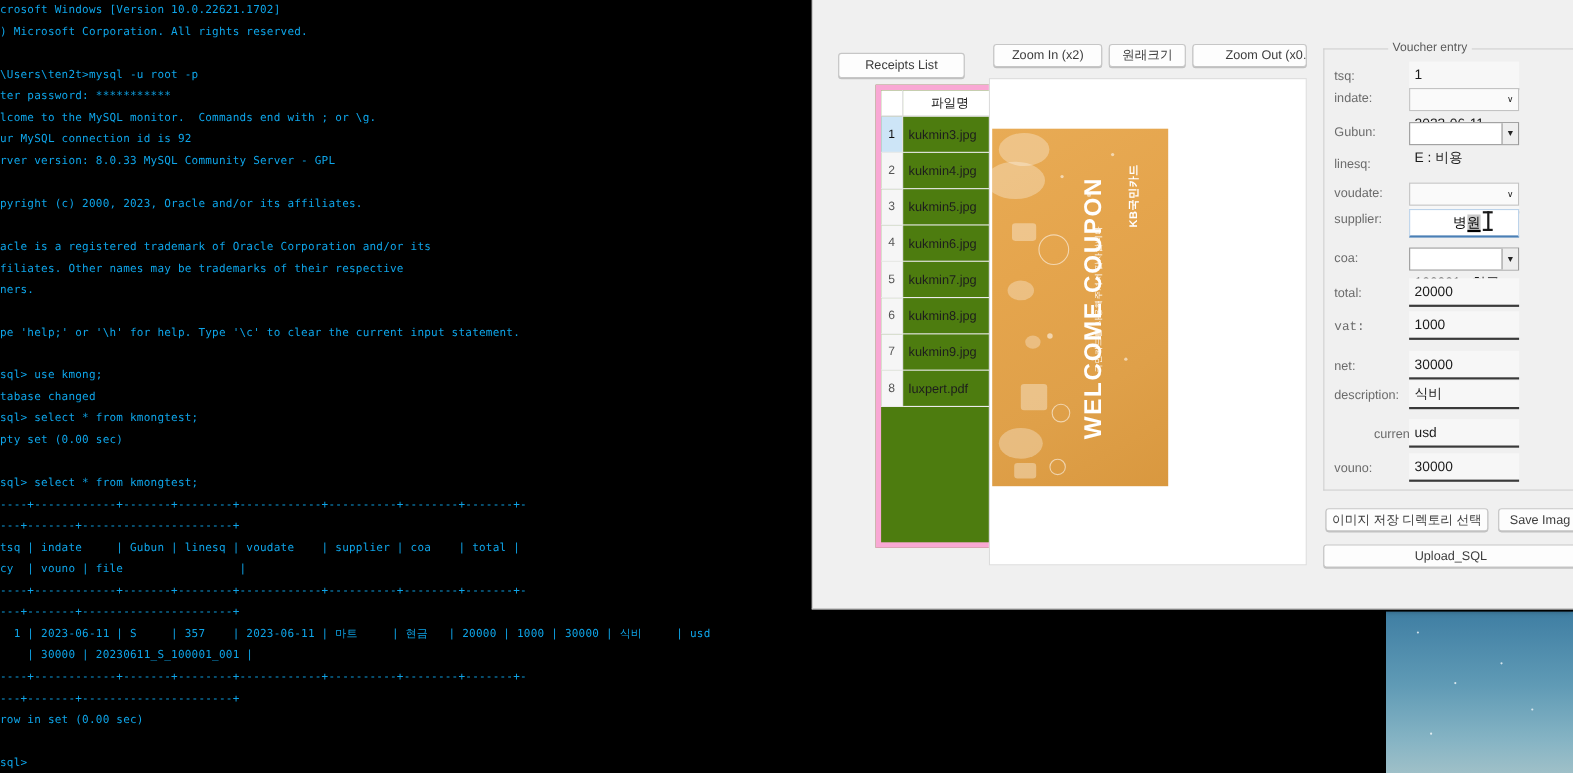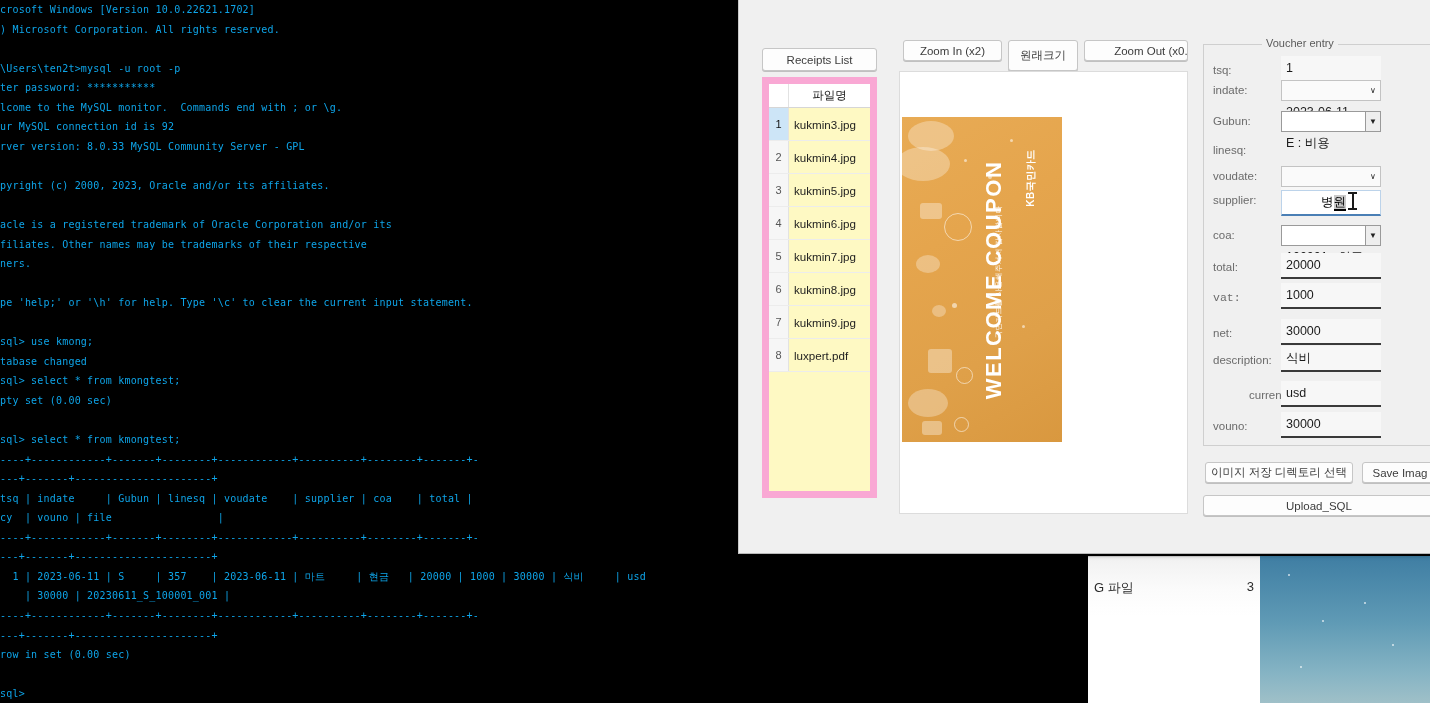--- a/index.html
+++ b/index.html
@@ -58,40 +58,40 @@
     display:flex;align-items:center;justify-content:center;
     box-sizing:border-box;
     cursor:default;
     white-space:nowrap;
     overflow:hidden;
   }
 
   
   #receipts-btn{position:absolute;left:762px;top:48px;width:115px;height:23px;}
   #file-table-wrap{
-    position:absolute;left:762px;top:77px;width:115px;height:421px;
-    background:#fef9c3;border:7px solid #f9a8d4;box-sizing:border-box;overflow:hidden;
+    position:absolute;left:796px;top:77px;width:115px;height:421px;
+    background:#4d7c0f;border:5px solid #f9a8d4;box-sizing:border-box;overflow:hidden;
   }
   #file-table{width:100%;border-collapse:collapse;font-size:11.5px;color:#1d1d1d;}
   #file-table th{
     height:21px;background:#fff;border-bottom:1px solid #d6d6d6;
     font-weight:normal;font-size:11.5px;color:#111;
   }
   #file-table th.idx-h{width:17px;border-right:1px solid #e2e2e2;}
   #file-table td{height:30px;border-bottom:1px solid #ececec;vertical-align:middle;}
   #file-table td.idx{
     width:17px;text-align:center;color:#555;font-size:11px;
     background:#f6f6f6;border-right:1px solid #e2e2e2;
   }
   #file-table tr.sel td.idx{background:#cde5f7;color:#111;}
   #file-table td.fname{padding-left:5px;font-size:11.6px;}
 
   
   #zoom-in-btn{position:absolute;left:903px;top:40px;width:99px;height:21px;}
-  #zoom-orig-btn{position:absolute;left:1008px;top:40px;width:70px;height:31px;}
+  #zoom-orig-btn{position:absolute;left:1008px;top:40px;width:70px;height:21px;}
   #zoom-out-btn{position:absolute;left:1084px;top:40px;width:104px;height:21px;padding-left:40px;}
   #viewer{
     position:absolute;left:899px;top:71px;width:289px;height:443px;
     background:#fff;border:1px solid #dcdcdc;box-sizing:border-box;overflow:hidden;
   }
   #coupon{
     position:absolute;left:2px;top:45px;width:160px;height:325px;
     background:linear-gradient(150deg,#e8ab55 0%,#e5a54d 35%,#dfa049 70%,#d9983f 100%);
     overflow:hidden;
   }
@@ -179,26 +179,20 @@
 
   #dir-btn{position:absolute;left:1205px;top:462px;width:148px;height:21px;}
   #save-img-btn{position:absolute;left:1362px;top:462px;width:76px;height:21px;}
   #upload-btn{position:absolute;left:1203px;top:495px;width:232px;height:21px;}
 </style>
 </head>
 <body>
 
 <div id="desktop">
 
-  <div id="explorer-behind">
-    <div class="ex-row">
-      <span>G 파일</span>
-      <span>3</span>
-    </div>
-  </div>
 
   <div id="wallpaper">
     <span class="star" style="left:28px;top:18px;"></span>
     <span class="star" style="left:104px;top:46px;"></span>
     <span class="star" style="left:62px;top:64px;"></span>
     <span class="star" style="left:132px;top:88px;"></span>
     <span class="star" style="left:40px;top:110px;"></span>
   </div>
 
   <div id="terminal"><div class="tline">crosoft Windows [Version 10.0.22621.1702]</div><div class="tline">) Microsoft Corporation. All rights reserved.</div><div class="tline"></div><div class="tline">\Users\ten2t&gt;mysql -u root -p</div><div class="tline">ter password: ***********</div><div class="tline">lcome to the MySQL monitor.  Commands end with ; or \g.</div><div class="tline">ur MySQL connection id is 92</div><div class="tline">rver version: 8.0.33 MySQL Community Server - GPL</div><div class="tline"></div><div class="tline">pyright (c) 2000, 2023, Oracle and/or its affiliates.</div><div class="tline"></div><div class="tline">acle is a registered trademark of Oracle Corporation and/or its</div><div class="tline">filiates. Other names may be trademarks of their respective</div><div class="tline">ners.</div><div class="tline"></div><div class="tline">pe 'help;' or '\h' for help. Type '\c' to clear the current input statement.</div><div class="tline"></div><div class="tline">sql&gt; use kmong;</div><div class="tline">tabase changed</div><div class="tline">sql&gt; select * from kmongtest;</div><div class="tline">pty set (0.00 sec)</div><div class="tline"></div><div class="tline">sql&gt; select * from kmongtest;</div><div class="tline">----+------------+-------+--------+------------+----------+--------+-------+-</div><div class="tline">---+-------+----------------------+</div><div class="tline">tsq | indate     | Gubun | linesq | voudate    | supplier | coa    | total |</div><div class="tline">cy  | vouno | file                 |</div><div class="tline">----+------------+-------+--------+------------+----------+--------+-------+-</div><div class="tline">---+-------+----------------------+</div><div class="tline">  1 | 2023-06-11 | S     | 357    | 2023-06-11 | 마트     | 현금   | 20000 | 1000 | 30000 | 식비     | usd</div><div class="tline">    | 30000 | 20230611_S_100001_001 |</div><div class="tline">----+------------+-------+--------+------------+----------+--------+-------+-</div><div class="tline">---+-------+----------------------+</div><div class="tline">row in set (0.00 sec)</div><div class="tline"></div><div class="tline">sql&gt;</div></div>

